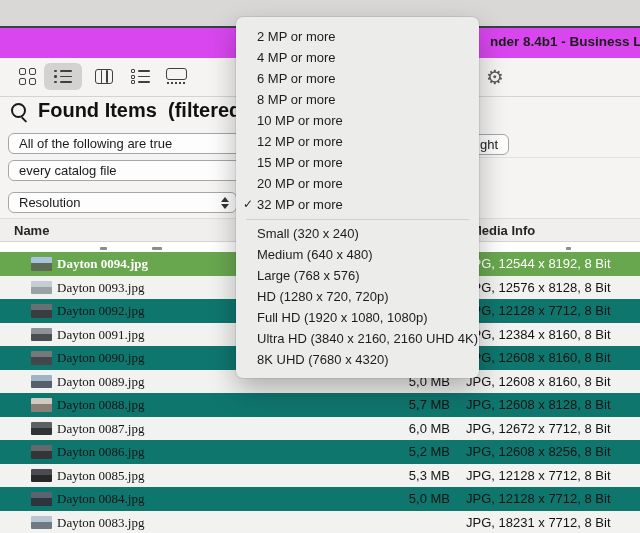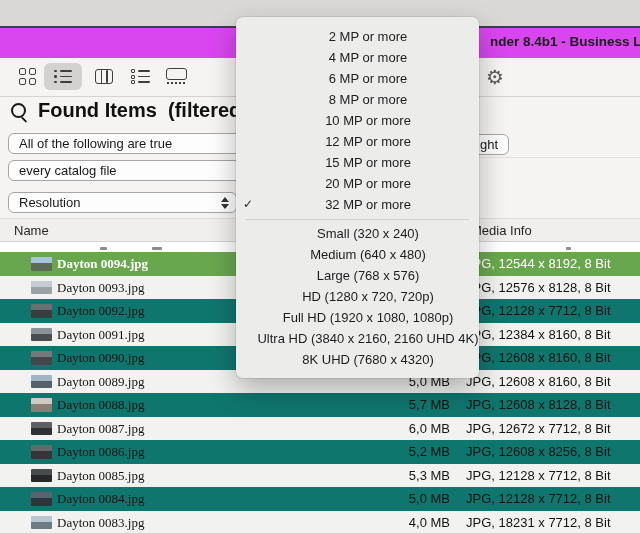--- a/index.html
+++ b/index.html
@@ -32,37 +32,37 @@
     font-size:13px;color:#1a1a1a;display:flex;align-items:center;padding:0 10px;box-sizing:border-box;white-space:nowrap;overflow:hidden;}
   .pill-right{justify-content:flex-end;}
   .stepper{position:absolute;right:7px;top:3px;width:9px;height:14px;}
   .stepper .up{position:absolute;left:1px;top:1px;width:0;height:0;border-left:4px solid transparent;border-right:4px solid transparent;border-bottom:5px solid #333;}
   .stepper .dn{position:absolute;left:1px;bottom:1px;width:0;height:0;border-left:4px solid transparent;border-right:4px solid transparent;border-top:5px solid #333;}
   .faint-line{position:absolute;left:460px;top:157px;width:180px;height:1px;background:#e2e1e0;}
 
   
   .thead{position:absolute;left:0;top:218px;width:640px;height:24px;background:#f0efee;
     border-top:1px solid #dedddc;border-bottom:1px solid #d6d5d4;box-sizing:border-box;}
-  .th{position:absolute;top:4px;font-size:13px;font-weight:normal;color:#262626;}
+  .th{position:absolute;top:4px;font-size:13px;font-weight:bold;color:#262626;}
   .rows{position:absolute;left:0;top:242px;width:640px;height:291px;overflow:hidden;background:#fff;}
   .row{position:relative;width:640px;height:23.5px;background:#0f766e;}
   .row.alt{background:#f2f2f1;}
   .row.sel{background:#69a74e;}
   .row .thumb{position:absolute;left:31px;top:5px;width:21px;height:13.5px;border-radius:1px;}
   .row .name{position:absolute;left:57px;top:0;line-height:23.5px;font-size:13px;color:#141414;font-family:Liberation Serif, serif;}
   .row .size{position:absolute;left:378px;top:0;width:72px;line-height:23.5px;font-size:13px;color:#141414;text-align:right;}
   .row .media{position:absolute;left:466px;top:0;line-height:23.5px;font-size:13px;color:#141414;white-space:nowrap;}
   .row.sel .name{color:#fff;font-weight:bold;}
   .row.sel .size,.row.sel .media{color:#fff;}
   .row.clip{height:10px;background:#fff;}
   .frag{position:absolute;bottom:2px;height:3px;background:#8c8c8c;border-radius:1px;}
 
   
   .menu{position:absolute;left:236px;top:17px;width:243px;background:#ececeb;border-radius:7px;
-    box-shadow:0 12px 28px rgba(0,0,0,.28),0 0 0 1px rgba(0,0,0,.07);padding:9px 0 8px 0;box-sizing:border-box;z-index:50;text-align:center;}
+    box-shadow:0 12px 28px rgba(0,0,0,.28),0 0 0 1px rgba(0,0,0,.07);padding:9px 0 8px 0;box-sizing:border-box;z-index:50;}
   .mi{position:relative;height:21px;line-height:21px;font-size:13px;color:#1d1d1f;padding-left:21px;white-space:nowrap;}
   .mi .chk{position:absolute;left:7px;top:0;font-size:12px;color:#1d1d1f;}
   .msep{height:1px;background:#cfcfce;margin:4px 10px 3px 10px;}
 
   .gear{position:absolute;left:486px;top:64px;font-size:20px;color:#5a5a5a;line-height:26px;}
 
   
   .g-sq{position:absolute;width:7px;height:7px;border:1.5px solid #3f3f3f;border-radius:2px;box-sizing:border-box;}
   .line{position:absolute;height:1.6px;background:#3f3f3f;border-radius:1px;}
   .dot{position:absolute;width:2.6px;height:2.6px;background:#3f3f3f;border-radius:50%;}
@@ -233,21 +233,20 @@
       </div>
       <div class="row">
         <span class="thumb" style="background: linear-gradient(rgb(90, 100, 112) 45%, rgb(46, 52, 60) 45%);"></span>
         <span class="name">Dayton 0084.jpg</span>
         <span class="size">5,0 MB</span>
         <span class="media">JPG, 12128 x 7712, 8 Bit</span>
       </div>
       <div class="row alt">
         <span class="thumb" style="background: linear-gradient(rgb(184, 198, 210) 45%, rgb(110, 122, 132) 45%);"></span>
         <span class="name">Dayton 0083.jpg</span>
-        <span class="size">4,0 MB</span>
         <span class="media">JPG, 18231 x 7712, 8 Bit</span>
       </div>
     </div>
 
   <div class="menu" id="menu">
       <div class="mi"><span>2 MP or more</span></div>
       <div class="mi"><span>4 MP or more</span></div>
       <div class="mi"><span>6 MP or more</span></div>
       <div class="mi"><span>8 MP or more</span></div>
       <div class="mi"><span>10 MP or more</span></div>

